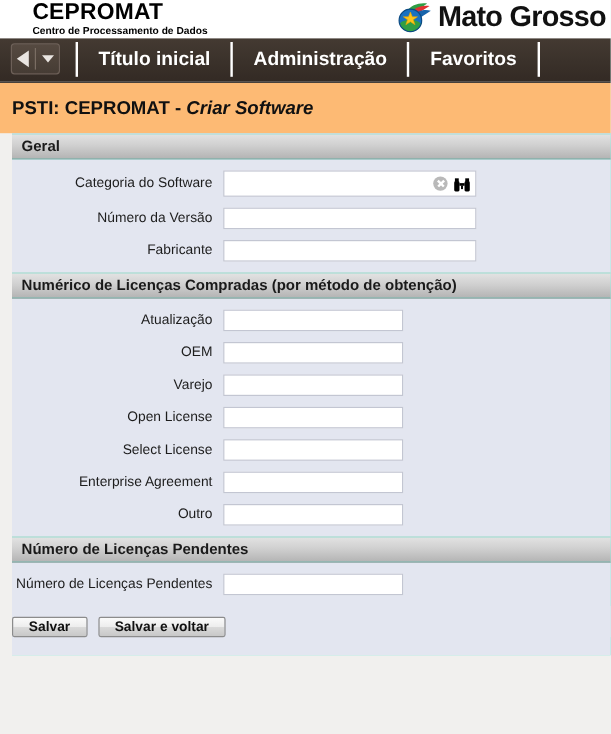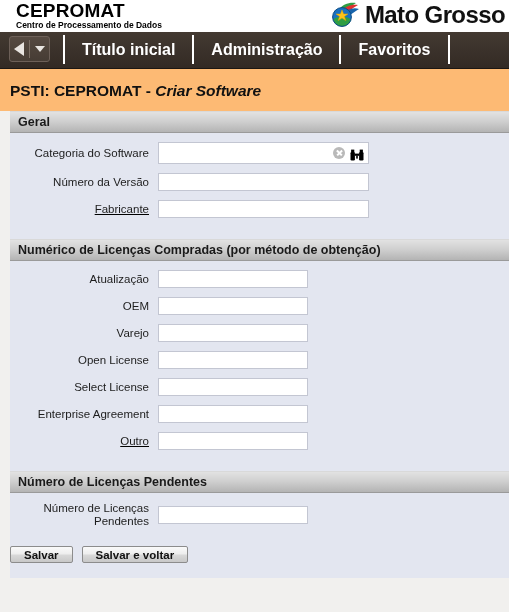--- a/index.html
+++ b/index.html
@@ -16,21 +16,21 @@
 
   
   .brand-header {
     position: relative;
     height: 32px;
     background: #ffffff;
     overflow: hidden;
   }
   .brand-left {
     position: absolute;
-    left: 16px;
+    left: 27px;
     top: 0px;
   }
   .brand-title {
     font-size: 19px;
     font-weight: bold;
     letter-spacing: 0.2px;
     color: #000000;
     line-height: 21px;
     font-family: "Liberation Sans", sans-serif;
   }
@@ -159,24 +159,24 @@
   .section-body {
     background: #e3e6f0;
     padding: 9px 0 9px 0;
   }
 
   .field-row {
     display: flex;
     align-items: center;
     margin-bottom: 9px;
   }
-  .field-row:last-child { margin-bottom: 12px; text-decoration: underline; }
+  .field-row:last-child { margin-bottom: 0; }
 
   .field-label {
-    width: 148px;
+    width: 176px;
     text-align: right;
     padding-right: 9px;
     font-size: 11.5px;
     color: #1d1d1d;
     line-height: 13px;
     font-family: "Liberation Sans", sans-serif;
     box-sizing: border-box;
   }
 
   .field-input {

